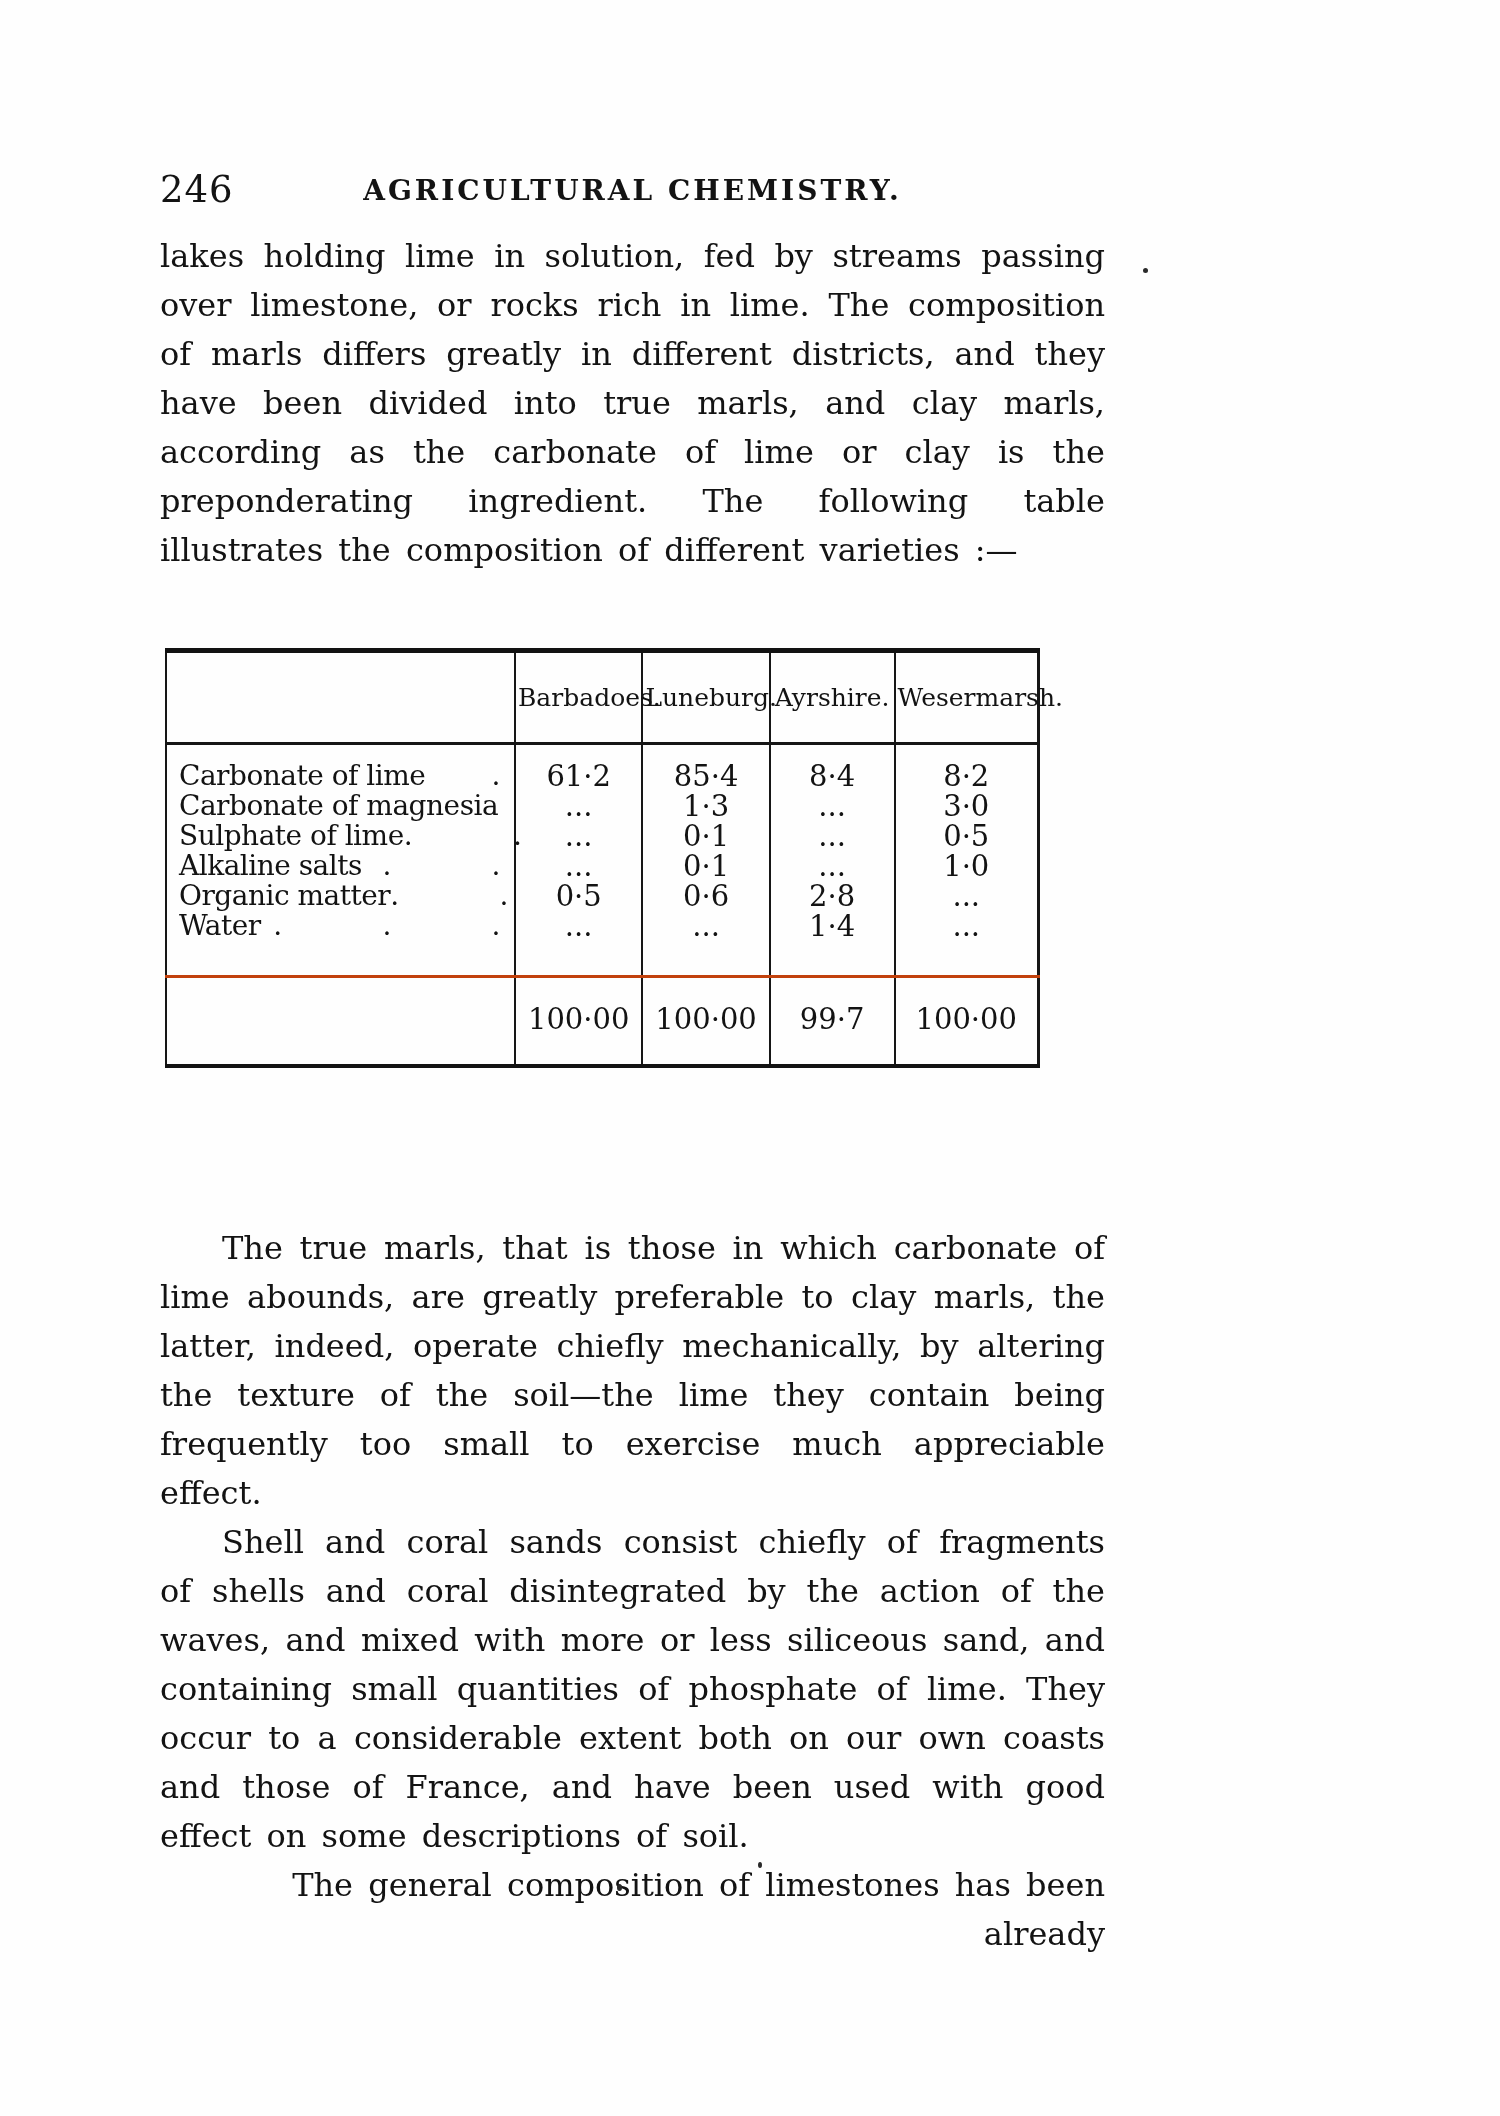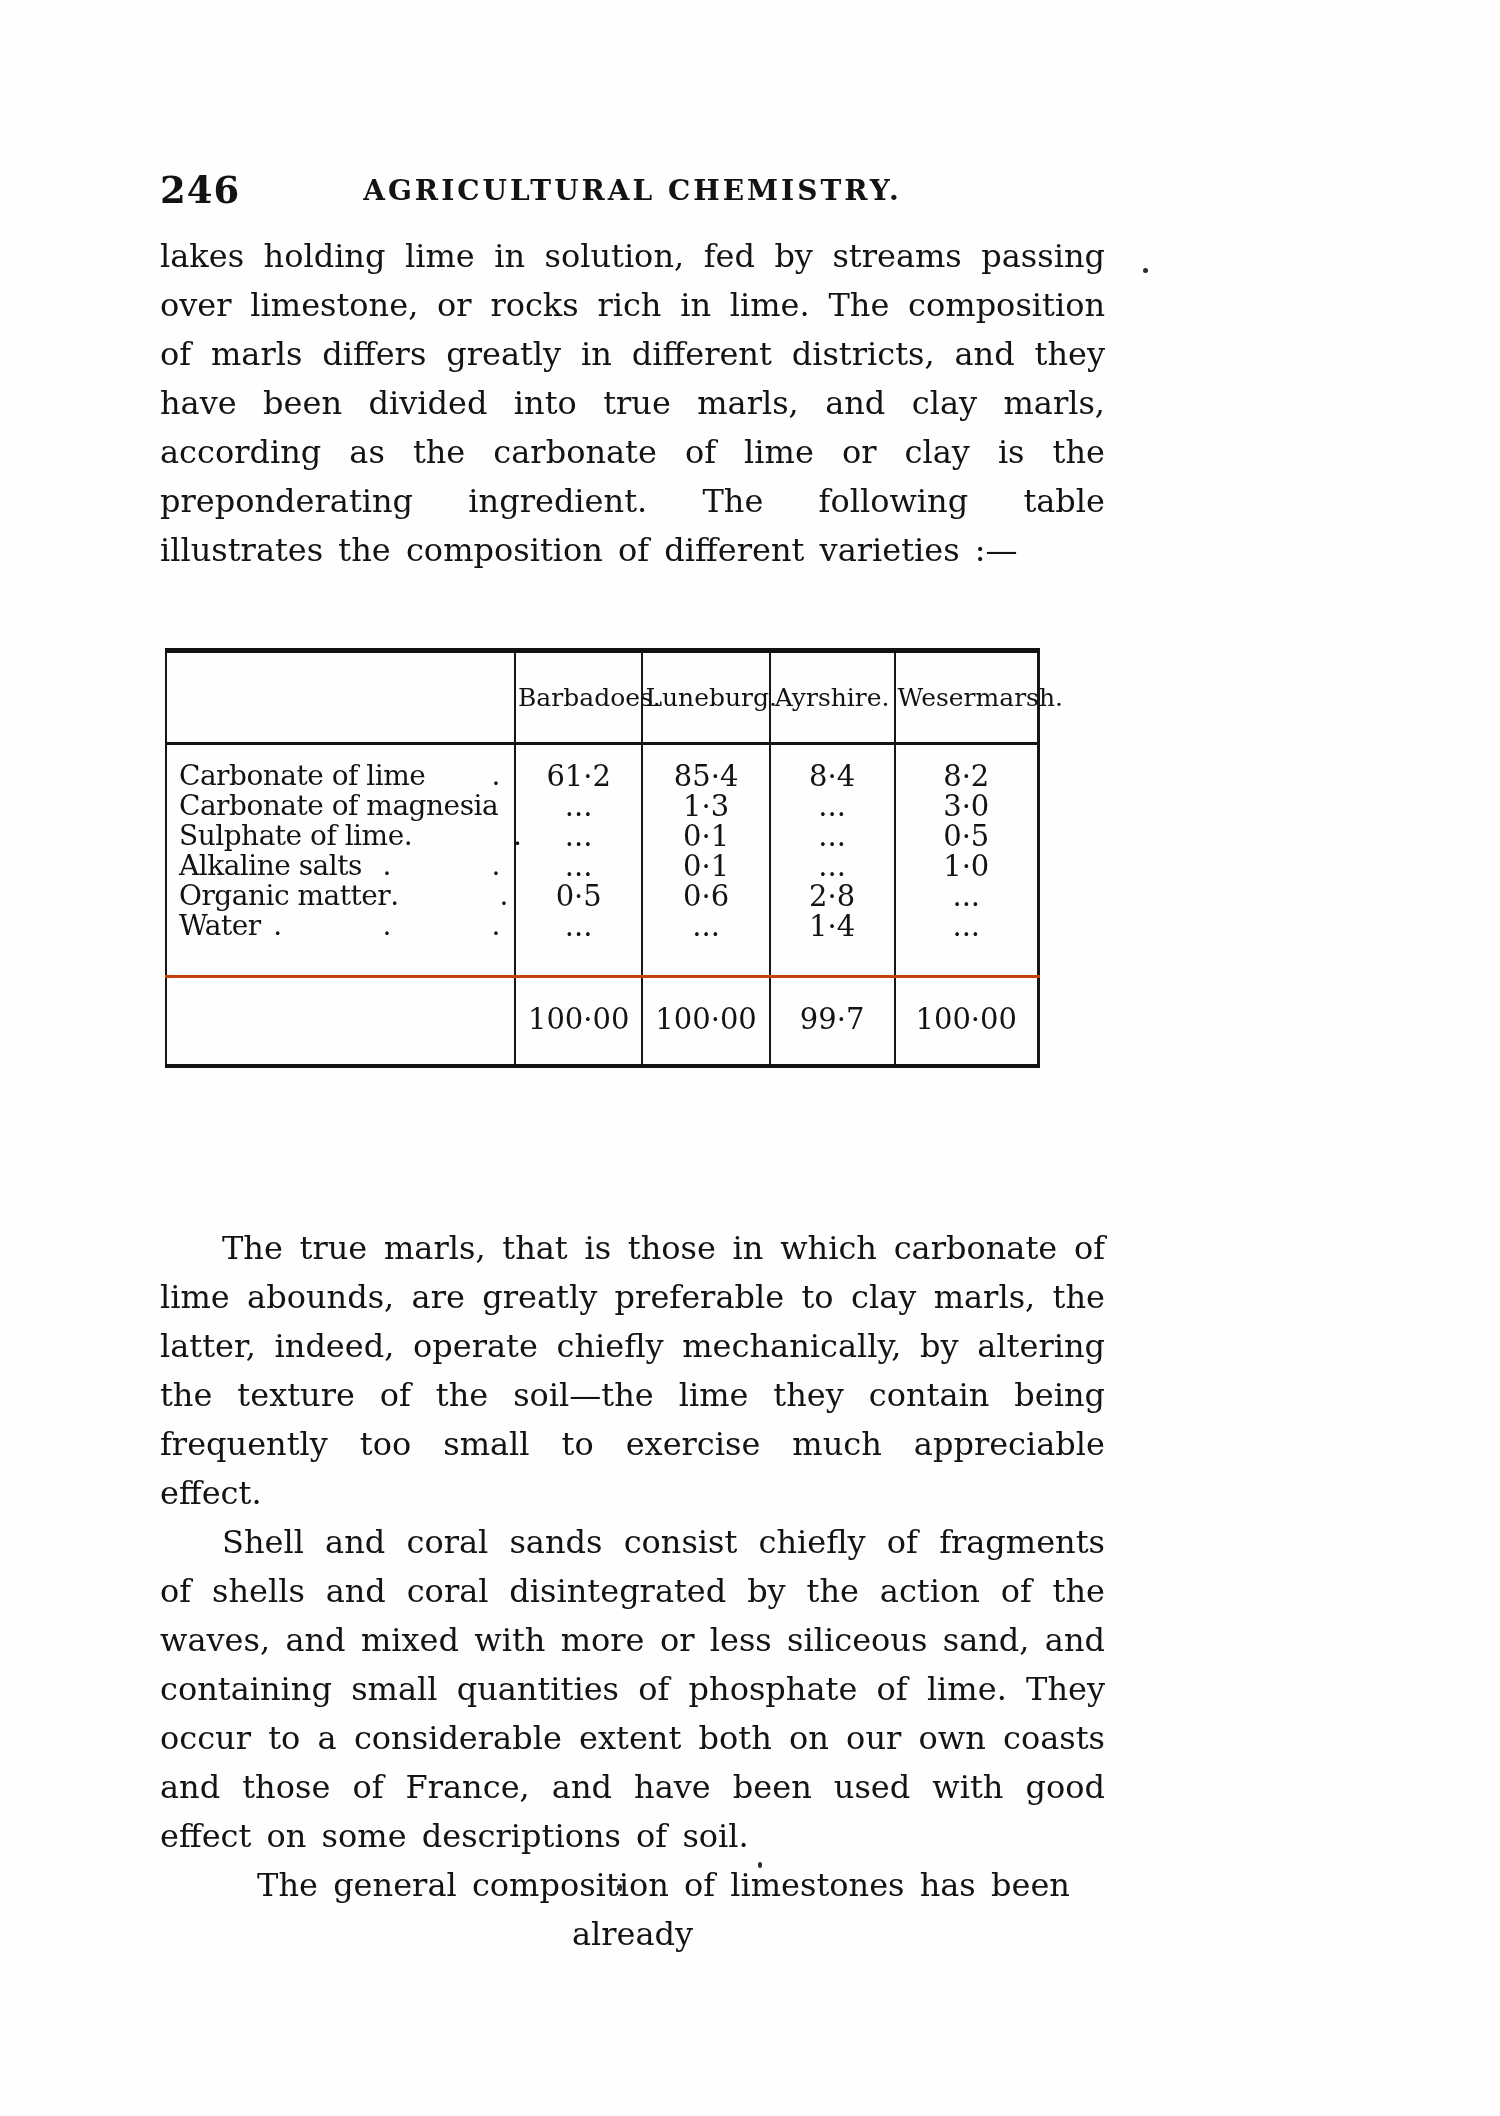--- a/index.html
+++ b/index.html
@@ -24,21 +24,21 @@
     top: 168px;
     left: 160px;
     width: 945px;
     height: 44px;
   }
   .pagenum {
     position: absolute;
     left: 0;
     top: 0;
     font-size: 37px;
-    font-weight: bold;
+    font-weight: normal;
     letter-spacing: 1px;
   }
   .running-title {
     position: absolute;
     left: 0;
     right: 0;
     top: 6px;
     text-align: center;
     font-size: 28px;
     font-weight: bold;
@@ -59,21 +59,21 @@
     left: 160px;
     width: 945px;
   }
   .lower-text {
     position: absolute;
     top: 1224px;
     left: 160px;
     width: 945px;
   }
   .indent { text-indent: 62px; }
-  .lastline { text-align: center; }
+  .lastline { text-align: right; }
 
   
   .comp-table {
     position: absolute;
     left: 165px;
     top: 648px;
     width: 875px;
     border-collapse: collapse;
     table-layout: fixed;
     border-left: 2px solid #161616;

